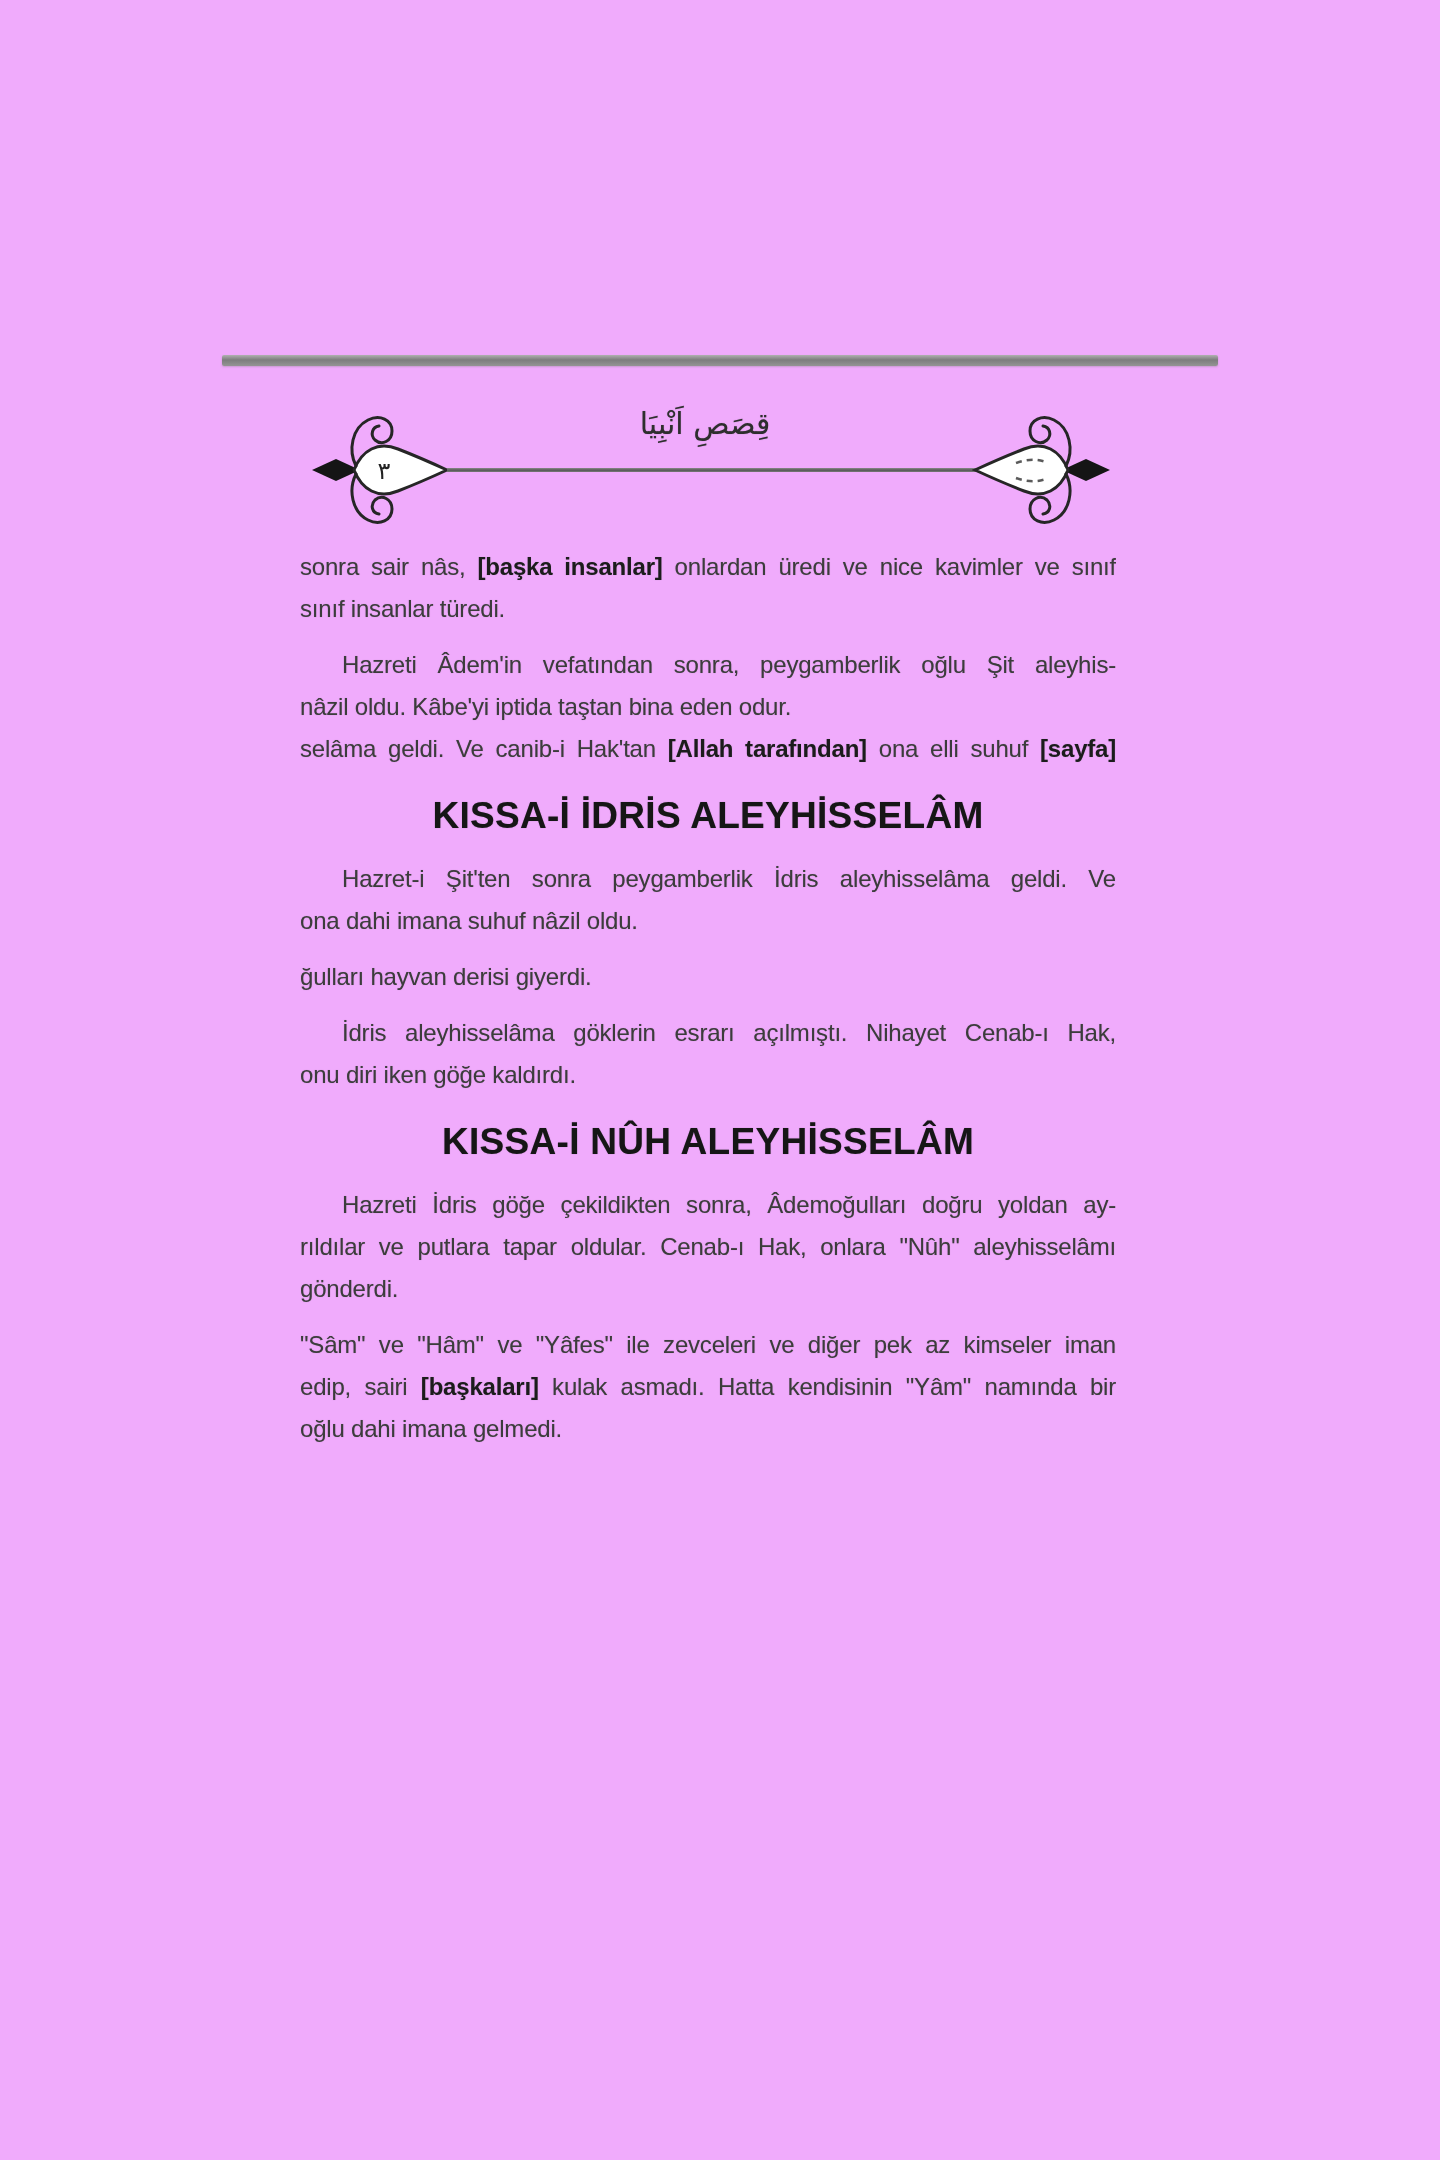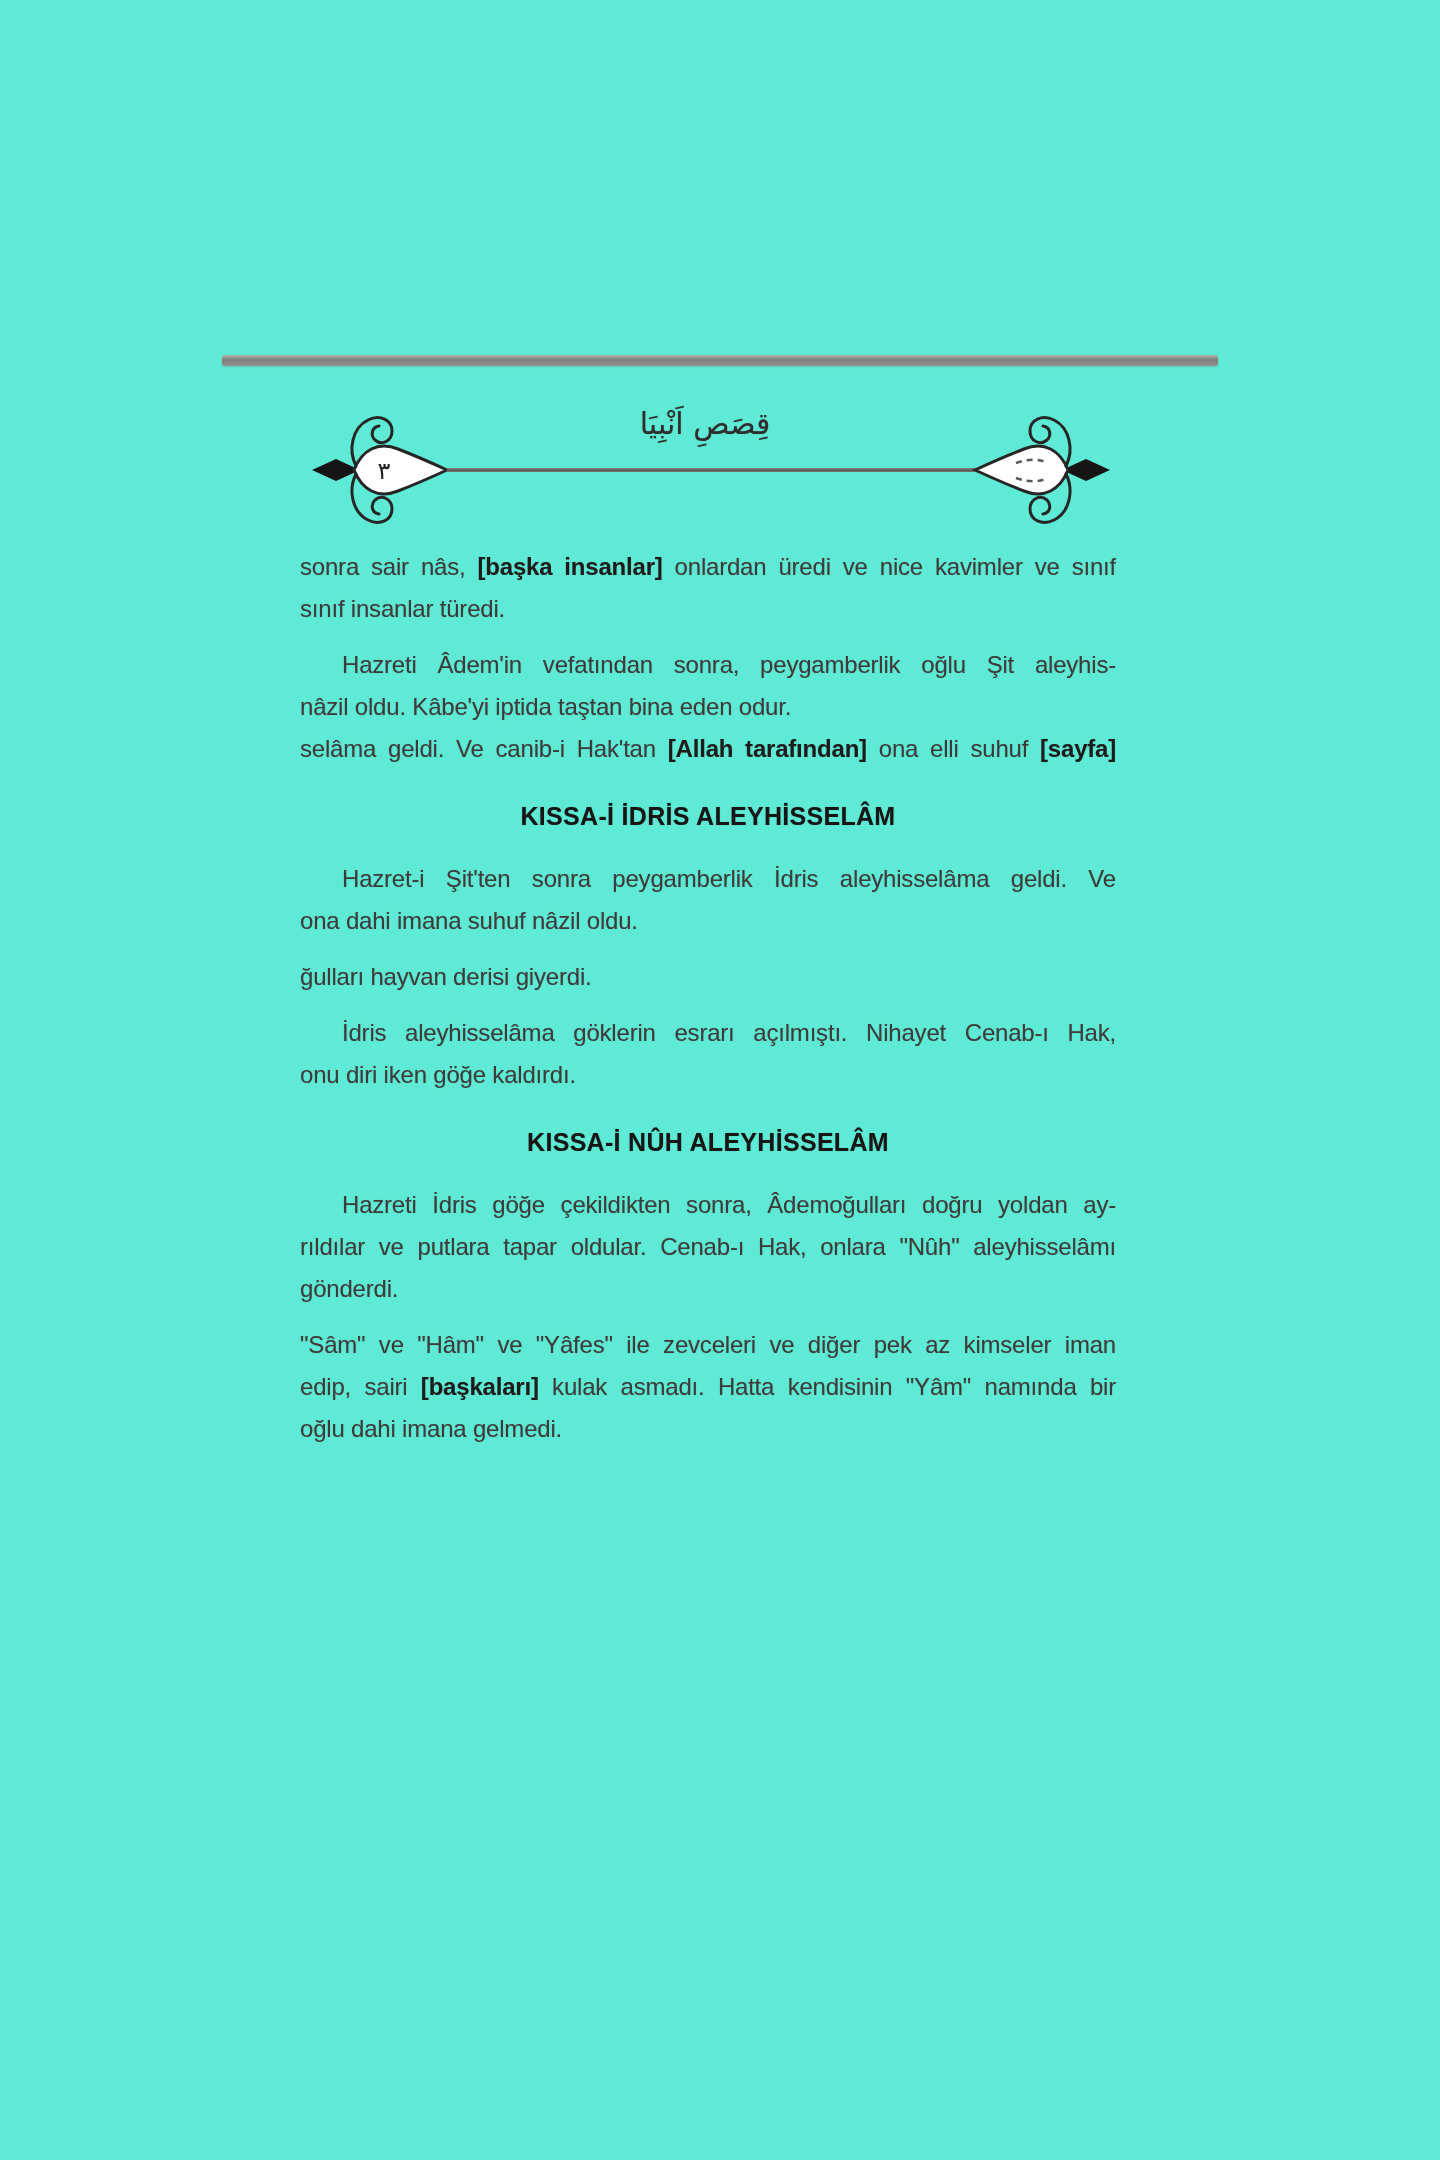--- a/index.html
+++ b/index.html
@@ -49,31 +49,31 @@
   .line{
     text-align:justify;
     text-align-last:justify;
     height:42px;overflow:hidden;
   }
   .line.last{text-align-last:left;}
   .line.indent{text-indent:42px;}
   .bold{font-weight:bold;color:#1c1c1c;}
   .heading{
     text-align:right;text-align-last:center;
-    font-weight:bold;font-size:25px;line-height:44px;
+    font-weight:bold;font-size:37px;line-height:44px;
     letter-spacing:0.3px;
     color:#161616;
     margin:24px 0 20px 0;
     text-shadow:0 0 1px rgba(40,40,40,0.35);
   }
 </style>
 </head>
 <body>
 
-<div id="page" style="background: #5eead4;">
+<div id="page" style="background: #f0abfc;">
 
   <div id="top-bar"></div>
 
   <div id="arabic-title">قِصَصِ اَنْبِيَا</div>
 
   <svg id="ornament-left" class="ornament" viewBox="0 0 140 120" xmlns="http://www.w3.org/2000/svg">
     <polygon points="2,60 26,49 50,60 26,71" fill="#151515"></polygon>
     <path d="M44,60 C52,40 68,31 88,39 C106,46 124,54 137,60 C124,66 106,74 88,81 C68,89 52,80 44,60 Z" fill="#ffffff" stroke="#262626" stroke-width="3"></path>
     <path d="M46,56 C38,40 42,18 58,10 C70,4 82,10 82,21 C82,31 72,36 65,30 C60,25 62,17 69,16" fill="none" stroke="#262626" stroke-width="3" stroke-linecap="round"></path>
     <path d="M46,64 C38,80 42,102 58,110 C70,116 82,110 82,99 C82,89 72,84 65,90 C60,95 62,103 69,104" fill="none" stroke="#262626" stroke-width="3" stroke-linecap="round"></path>

